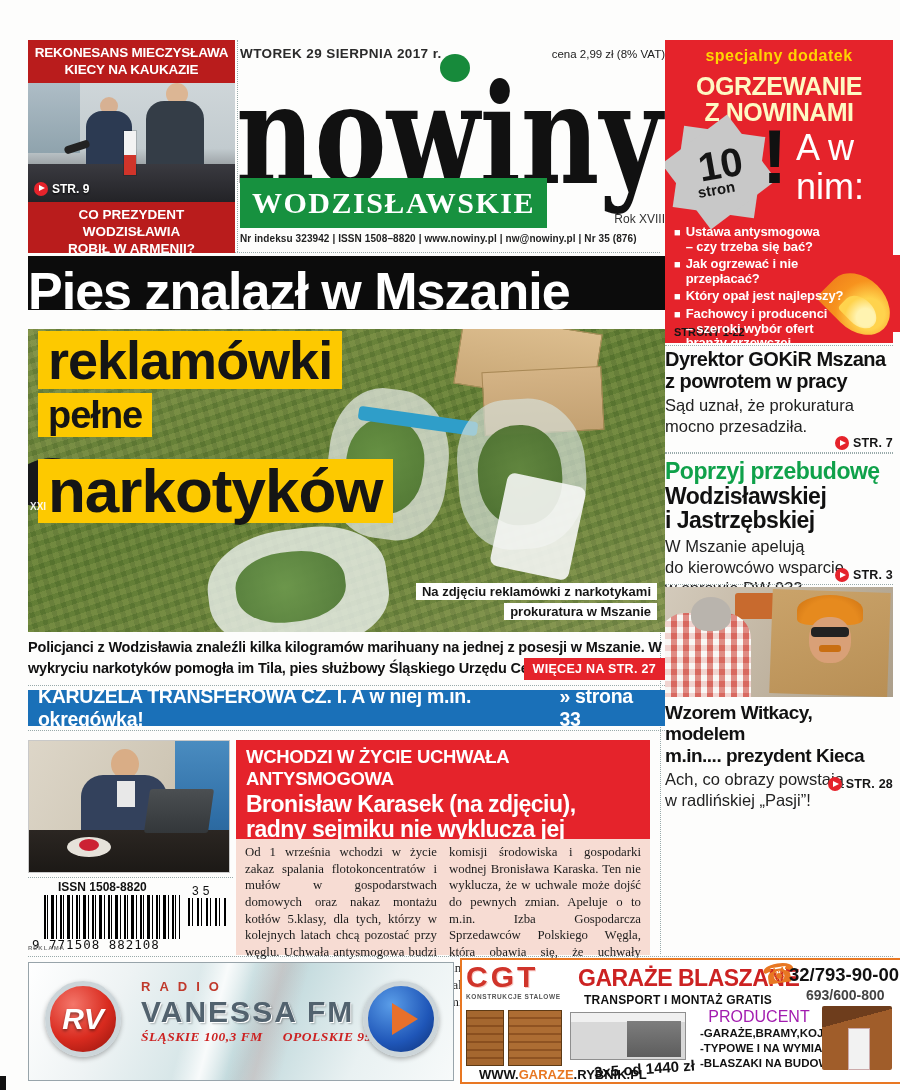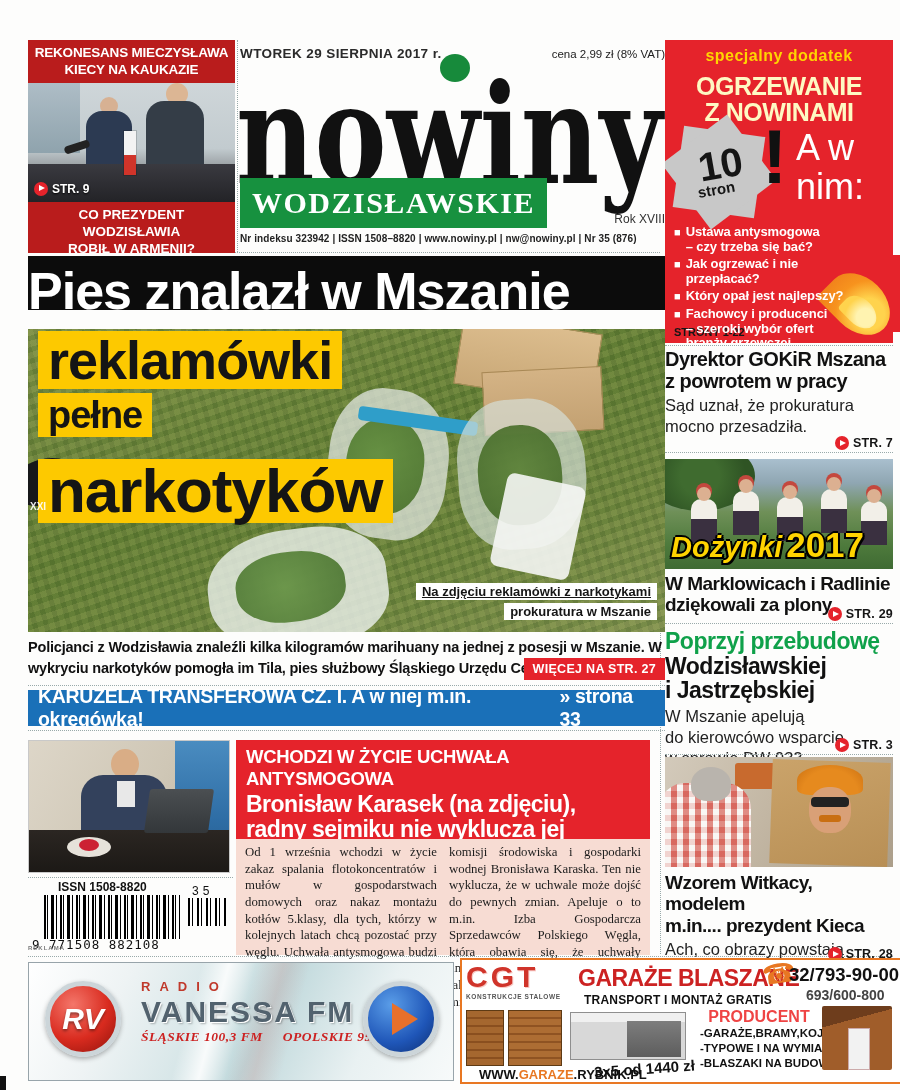--- a/index.html
+++ b/index.html
@@ -73,21 +73,21 @@
   .env1 { left:430px; top:-6px; width:140px; height:72px; background:linear-gradient(180deg,#dcbd8e,#c9a877); transform:rotate(9deg); border:1px solid #b08f5d; }
   .env2 { left:455px; top:40px; width:120px; height:64px; background:linear-gradient(180deg,#d4b385,#c3a172); transform:rotate(-3deg); border:1px solid #a88855; }
   .paper1 { left:470px; top:150px; width:80px; height:95px; background:rgba(245,246,244,.9); transform:rotate(12deg); border-radius:8px; }
   .shoe { left:-18px; top:130px; width:70px; height:46px; background:#17181a; border-radius:50%; transform:rotate(-15deg); }
   .ov { position:absolute; left:10px; background:#fdc900; color:#151515; font-weight:900; padding:0 10px; letter-spacing:-1px; }
   .ov1 { top:2px;  font-size:54px; line-height:58px; }
   .ov2 { top:64px; font-size:38px; line-height:44px; }
   .ov3 { top:130px; font-size:62px; line-height:64px; }
   .photo-mark { left:2px; top:172px; color:#fff; font-size:10px; font-weight:700; opacity:.9; }
   .cap { position:absolute; right:8px; display:block; background:#fff; color:#151515; font-weight:700; font-size:13px; padding:1px 6px; width:max-content; }
-  .cap1 { bottom:32px;text-decoration:underline; } .cap2 { bottom:12px; }
+  .cap1 { bottom:32px; } .cap2 { bottom:12px; }
   .cap-wrap { position:absolute; right:0; bottom:0; left:0; top:0; pointer-events:none; }
   .summary { left:28px; top:637px; width:637px; height:44px; font-weight:700; font-size:14.5px; line-height:1.45; color:#111; letter-spacing:-.2px; }
   .more-badge { position:absolute; right:0; bottom:1px; background:#e5232b; color:#fff; font-weight:800; font-size:12.5px; padding:2px 9px; letter-spacing:.3px; }
 
   
   .transfer { left:28px; top:690px; width:637px; height:36px; background:#1a70b8; color:#fff; display:flex; align-items:center; justify-content:space-between; padding:0 10px; font-weight:800; font-size:19.5px; letter-spacing:-.3px; }
 
   
   .smog-photo { left:28px; top:740px; width:202px; height:133px; overflow:hidden; border:1px solid #c9c9c9;
     background:linear-gradient(120deg,#ddd6c8 0%,#cfc7b6 55%,#bdb4a2 100%); }
@@ -173,21 +173,21 @@
   .cgt-phone-icon { left:300px; top:-2px; font-size:27px; color:#e87722; transform:rotate(-8deg); }
   .cgt-phone1 { left:327px; top:4px; font-weight:900; font-size:18.5px; color:#111; white-space:nowrap; }
   .cgt-phone2 { left:344px; top:27px; font-weight:700; font-size:14px; color:#444; }
   .cgt-transport { left:122px; top:33px; font-weight:800; font-size:12px; color:#111; letter-spacing:.2px; }
   .door1 { left:4px; top:50px; width:38px; height:56px; border:1px solid #5e3a14; background:repeating-linear-gradient(180deg,#a5672f 0 6px,#8a4f1f 6px 8px); }
   .door2 { left:46px; top:50px; width:54px; height:56px; border:1px solid #5e3a14; background:repeating-linear-gradient(180deg,#ad6d33 0 6px,#8f5322 6px 8px); }
   .frame-garage { left:108px; top:52px; width:116px; height:48px; border:1px solid #8f8f8f; background:linear-gradient(180deg,#f0f0f0 0 20%,#d8d8d8 20% 100%); }
   .frame-garage::after { content:""; position:absolute; right:4px; top:8px; width:54px; height:36px; background:linear-gradient(180deg,#7d7d7d,#5d5d5d); }
   .cgt-price { left:132px; top:100px; font-weight:800; font-size:15px; color:#111; transform:rotate(-4deg); white-space:nowrap; }
   .producer { left:238px; top:48px; width:118px; }
-  .producer-title { font-weight:700; font-size:16px; color:#ef4444; text-align:center; }
+  .producer-title { font-weight:400; font-size:16px; color:#a21caf; text-align:center; }
   .producer-item { font-weight:800; font-size:11.5px; color:#111; line-height:1.3; white-space:nowrap; }
   .brown-garage { left:360px; top:46px; width:70px; height:64px; background:linear-gradient(165deg,#6e3d1c 0 26%,#a05d2a 26% 100%); border-radius:2px; }
   .brown-garage::after { content:""; position:absolute; left:26px; top:22px; width:20px; height:40px; background:#f2f2f2; border:1px solid #caa; }
   .cgt-site { left:17px; top:107px; font-weight:800; font-size:13px; white-space:nowrap; }
   .site-www,.site-tld { color:#111; } .site-name { color:#e87722; }
 </style>
 </head>
 <body>
 
 <div class="dot-h" style="left:28px;top:252px;width:632px;"></div>
@@ -341,39 +341,20 @@
 z powrotem w pracy</div>
     <div class="sb-t prel">Sąd uznał, że prokuratura
 mocno przesadziła.</div>
     <span class="pgbadge pg-right">
       <span class="play-icon"></span>
       <span class="pg-label">STR. 7</span>
     </span>
   </div>
   <div class="dot-h" style="position:relative;width:228px;"></div>
 
-  <div class="sb-item" style="height:164px;">
-    <div class="doz-photo">
-      <div class="doz-tree"></div>
-      <div class="doz-p" style="left:26px;top:40px;"></div>
-      <div class="doz-p" style="left:68px;top:32px;"></div>
-      <div class="doz-p" style="left:112px;top:38px;"></div>
-      <div class="doz-p" style="left:156px;top:30px;"></div>
-      <div class="doz-p" style="left:196px;top:42px;"></div>
-      <div class="doz-overlay">
-        <span class="doz-word">Dożynki</span><span class="doz-year">2017</span>
-      </div>
-    </div>
-    <div class="sb-h2 prel" style="display:inline-block;">W Marklowicach i Radlinie
-dziękowali za plony.</div>
-    <span class="pgbadge pg-right">
-      <span class="play-icon"></span>
-      <span class="pg-label">STR. 29</span>
-    </span>
-  </div>
   <div class="dot-h" style="position:relative;width:228px;"></div>
 
   <div class="sb-item" style="height:130px;padding-top:4px;">
     <div class="sb-accent">Poprzyj przebudowę</div>
     <div class="sb-h3 prel">Wodzisławskiej
 i Jastrzębskiej</div>
     <div class="sb-t prel">W Mszanie apelują
 do kierowcówo wsparcie
 w sprawie DW 933.</div>
     <span class="pgbadge pg-right">

